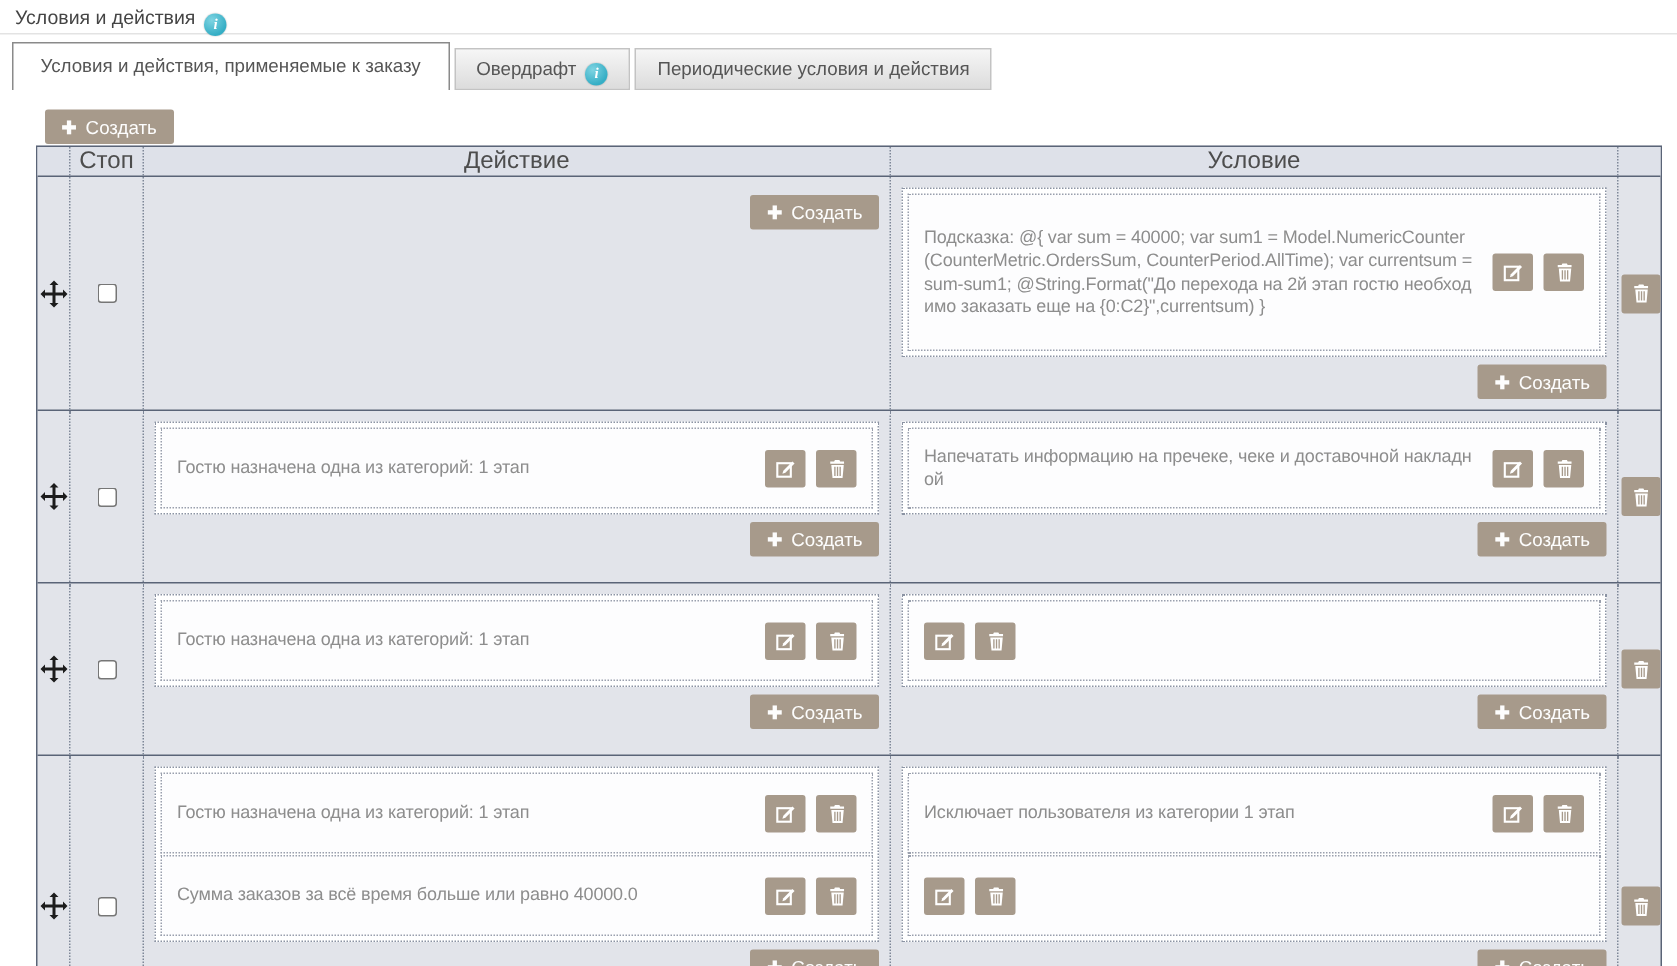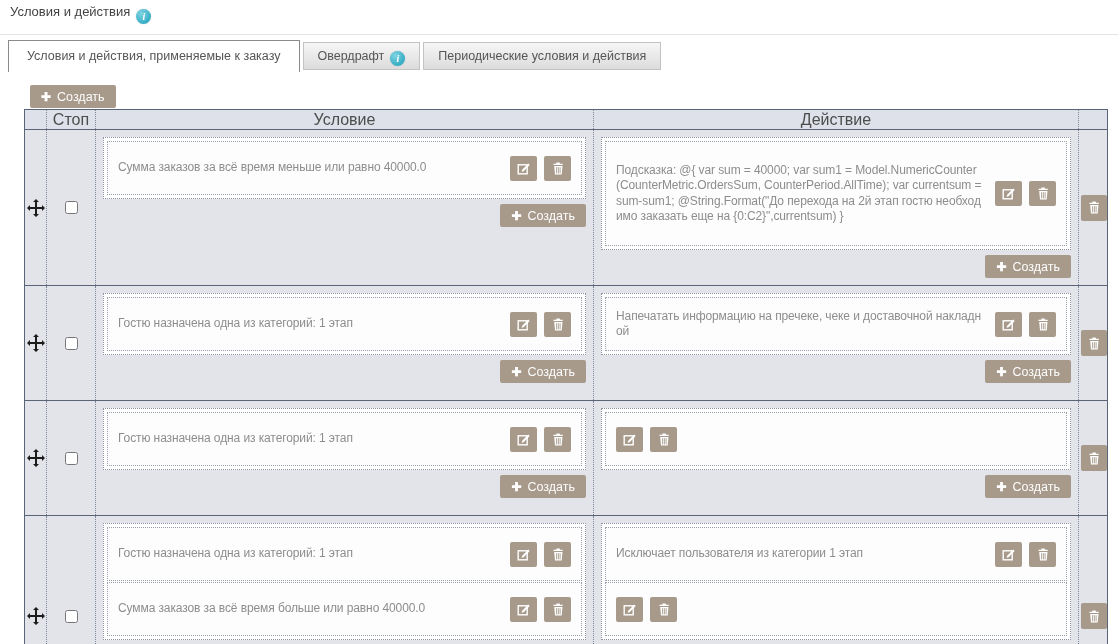--- a/index.html
+++ b/index.html
@@ -1,31 +1,31 @@
 <!DOCTYPE html>
 <html><head>
 <meta charset="utf-8">
 <style>
   * { margin: 0; padding: 0; box-sizing: border-box; }
   html, body { width: 1118px; height: 644px; overflow: hidden; background: #fff;
     font-family: "Liberation Sans", sans-serif; }
   body { position: relative; }
 
   
-  .page-header { padding: 4px 4px 2px 10px; border-bottom: 1px solid #e3e3e3; height: 35px; }
+  .page-header { padding: 4px 4px 2px 10px; border-bottom: 1px solid #e3e3e3; height: 23px; }
   .page-title { font-size: 13px; color: #444; display: inline-block; vertical-align: top; }
   .info-badge { display: inline-block; width: 15px; height: 15px; border-radius: 50%;
     background: radial-gradient(circle at 35% 30%, #7fd4e2, #35aec5 70%);
     color: #fff; font-size: 10px; font-weight: bold; font-family: "Liberation Serif", serif;
     font-style: italic; text-align: center; line-height: 15px; vertical-align: -2px; margin-left: 6px;
     box-shadow: 0 0 1px rgba(0,0,0,.35); }
   .title-info { margin-top: -3px; }
 
   
-  .tabs { display: flex; align-items: flex-start; margin: 5px 0 0 8px; height: 32px; }
+  .tabs { display: flex; align-items: flex-end; margin: 5px 0 0 8px; height: 32px; }
   .tab { font-size: 12.5px; color: #555; cursor: pointer; white-space: nowrap; }
   .tab.active { background: #fff; border: 1px solid #8a8a8a; border-bottom: none;
     height: 32px; line-height: 31px; padding: 0 18px; position: relative; z-index: 2; }
   .tab.inactive { background: linear-gradient(#f6f6f6, #dcdcdc); border: 1px solid #c3c3c3;
     height: 28px; line-height: 27px; padding: 0 14px; margin-top: 2px; margin-left: 3px; }
 
   
   .toolbar { margin: 13px 0 1px 30px; }
   .btn-create { display: inline-flex; align-items: center; gap: 6px; background: #a79a8b;
     border: none; color: #fdfdfd; font-size: 12.5px; padding: 0 11px; height: 23px;
@@ -100,52 +100,35 @@
     <span class="plus">✚</span>
     <span>Создать</span>
   </button>
 </div>
 
 <div class="cond-table">
 
   <div class="thead">
     <div class="th"></div>
     <div class="th">Стоп</div>
+    <div class="th">Действие</div>
     <div class="th">Условие</div>
-    <div class="th">Действие</div>
     <div class="th"></div>
   </div>
 
   <div class="trow" style="min-height:147px">
     <div class="cell c-center">
       <svg width="20" height="20" viewBox="0 0 20 20">
           <use href="#ic-move"></use>
         </svg>
     </div>
     <div class="cell c-center">
       <input type="checkbox" class="chk" style="">
     </div>
     <div class="cell c-body">
-      <div class="items">
-        <div class="item">
-          <span class="item-text">Сумма заказов за всё время меньше или равно 40000.0</span>
-          <span class="item-btns">
-            <button class="ibtn">
-                <svg width="13" height="13" viewBox="0 0 13 13">
-                  <use href="#ic-edit"></use>
-                </svg>
-              </button>
-            <button class="ibtn">
-                <svg width="12" height="13" viewBox="0 0 12 13">
-                  <use href="#ic-trash"></use>
-                </svg>
-              </button>
-          </span>
-        </div>
-      </div>
       <div class="create-row">
         <button class="btn-create">
           <span class="plus">✚</span>
           <span>Создать</span>
         </button>
       </div>
     </div>
     <div class="cell c-body">
       <div class="items">
         <div class="item item-tall">

